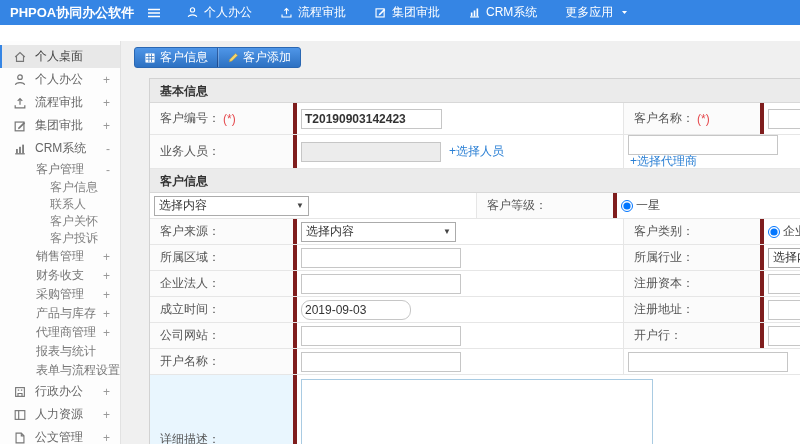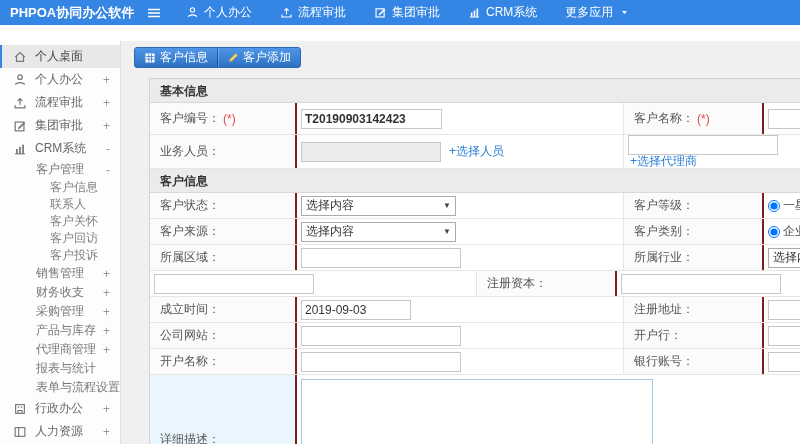--- a/index.html
+++ b/index.html
@@ -37,21 +37,21 @@
     background:linear-gradient(#4f96e8,#2d71c2);}
   .tab{display:flex;align-items:center;gap:4px;padding:0 9px;color:#fff;font-size:12px;cursor:pointer;}
   .tab + .tab{border-left:1px solid rgba(0,0,40,.35);box-shadow:inset 1px 0 0 rgba(255,255,255,.25);}
   .tab .ic{width:12px;height:12px;}
 
   .form-wrap{margin:10px 0 0 15px;width:862px;background:#fff;border:1px solid #d2d2d2;}
   .sec-header{height:24px;line-height:24px;background:#ebebeb;border-bottom:1px solid #d8d8d8;
     font-size:12px;font-weight:bold;color:#333;padding-left:10px;}
   .frow{display:flex;border-bottom:1px solid #e6e6e6;align-items:stretch;height:26px;}
   .cell{display:flex;align-items:center;font-size:12px;}
-  .clbl{flex:0 0 147px;width:147px;background:#fbfbfb;border-right:2px solid #7f1d1d;
+  .clbl{flex:0 0 147px;width:147px;background:#fbfbfb;border-right:4px solid #7f1d1d;
     padding-left:10px;color:#555;}
   .clbl.c2{flex:0 0 140px;width:140px;}
   .clbl.hl{background:#e9f6fe;}
   .cfld{flex:0 0 327px;width:327px;border-right:1px solid #e6e6e6;padding-left:4px;background:#fff;}
   .cfld.c2{flex:1 1 auto;width:auto;border-right:none;}
   .cfld.wide{flex:1 1 auto;width:auto;border-right:none;align-items:flex-start;}
   .req{color:#e5494d;margin-left:3px;}
   .txt{height:20px;border:1px solid #c6c6c6;font-size:12px;padding:1px 3px;width:160px;color:#333;
     font-family:inherit;background:#fff;}
   .txt.gray{background:#ececec;}
@@ -188,23 +188,20 @@
         <div class="side-item lvl2">
           <span class="lbl">客户信息</span>
         </div>
         <div class="side-item lvl2">
           <span class="lbl">联系人</span>
         </div>
         <div class="side-item lvl2">
           <span class="lbl">客户关怀</span>
         </div>
         <div class="side-item lvl2">
-          <span class="lbl">客户回访</span>
-        </div>
-        <div class="side-item lvl2">
           <span class="lbl">客户投诉</span>
         </div>
         <div class="side-item lvl1">
           <span class="lbl">销售管理</span>
           <span class="expand">+</span>
         </div>
         <div class="side-item lvl1">
           <span class="lbl">财务收支</span>
           <span class="expand">+</span>
         </div>
@@ -313,23 +310,20 @@
             </div>
             <div class="cell cfld c2">
               <div class="fwrap stack">
                 <input class="txt" type="text" style="width: 150px;">
                 <a class="link" href="#">+选择代理商</a>
               </div>
             </div>
           </div>
           <div class="sec-header">客户信息</div>
           <div class="frow">
-            <div class="cell clbl">
-              <span>客户状态：</span>
-            </div>
             <div class="cell cfld">
               <div class="fwrap">
                 <div class="selbox">
                   <span class="selval">选择内容</span>
                   <span class="selarrow">▼</span>
                 </div>
               </div>
             </div>
             <div class="cell clbl c2">
               <span>客户等级：</span>
@@ -381,41 +375,44 @@
             </div>
             <div class="cell cfld c2">
               <div class="fwrap">
                 <div class="selbox">
                   <span class="selval">选择内容</span>
                 </div>
               </div>
             </div>
           </div>
           <div class="frow">
+            <div class="cell clbl">
+              <span>企业法人：</span>
+            </div>
             <div class="cell cfld">
               <div class="fwrap">
                 <input class="txt" type="text" style="">
               </div>
             </div>
             <div class="cell clbl c2">
               <span>注册资本：</span>
             </div>
             <div class="cell cfld c2">
               <div class="fwrap">
                 <input class="txt" type="text" style="">
               </div>
             </div>
           </div>
           <div class="frow">
             <div class="cell clbl">
               <span>成立时间：</span>
             </div>
             <div class="cell cfld">
               <div class="fwrap">
-                <input class="txt" type="text" value="2019-09-03" style="width: 110px;">
+                <input class="txt" type="text" value="2019-09-03" style="width: 110px; border-radius: 9px;">
               </div>
             </div>
             <div class="cell clbl c2">
               <span>注册地址：</span>
             </div>
             <div class="cell cfld c2">
               <div class="fwrap">
                 <input class="txt" type="text" style="">
               </div>
             </div>
@@ -439,23 +436,20 @@
             </div>
           </div>
           <div class="frow">
             <div class="cell clbl">
               <span>开户名称：</span>
             </div>
             <div class="cell cfld">
               <div class="fwrap">
                 <input class="txt" type="text" style="">
               </div>
-            </div>
-            <div class="cell clbl c2">
-              <span>银行账号：</span>
             </div>
             <div class="cell cfld c2">
               <div class="fwrap">
                 <input class="txt" type="text" style="">
               </div>
             </div>
           </div>
           <div class="frow" style="height: 130px;">
             <div class="cell clbl hl">
               <span>详细描述：</span>

